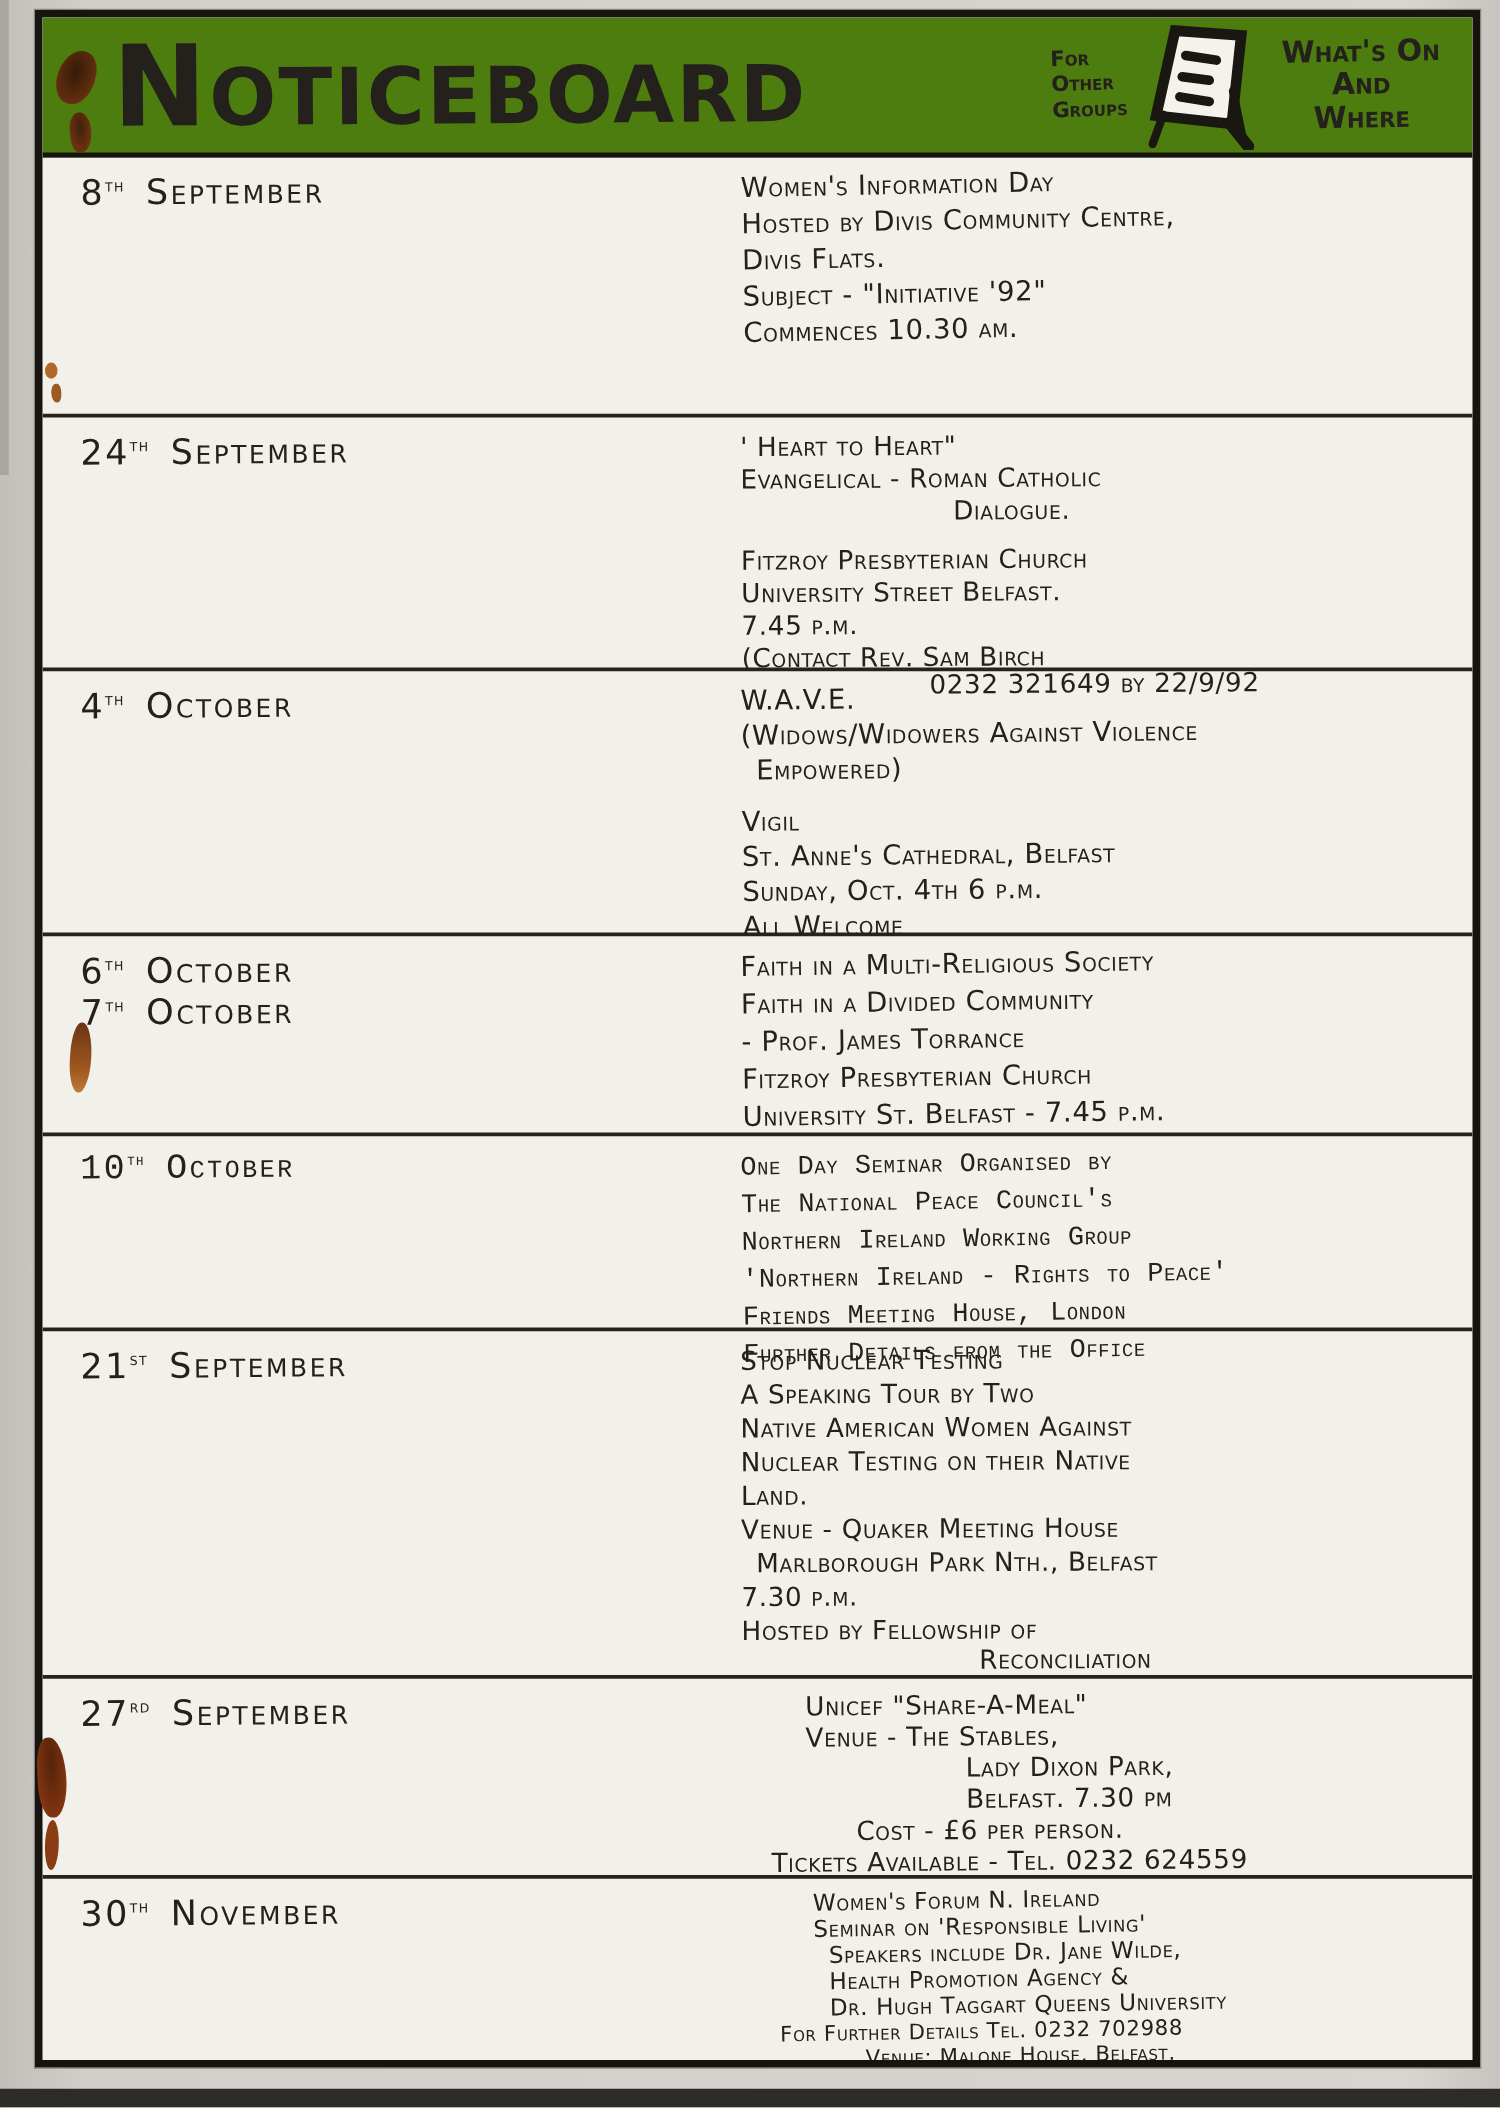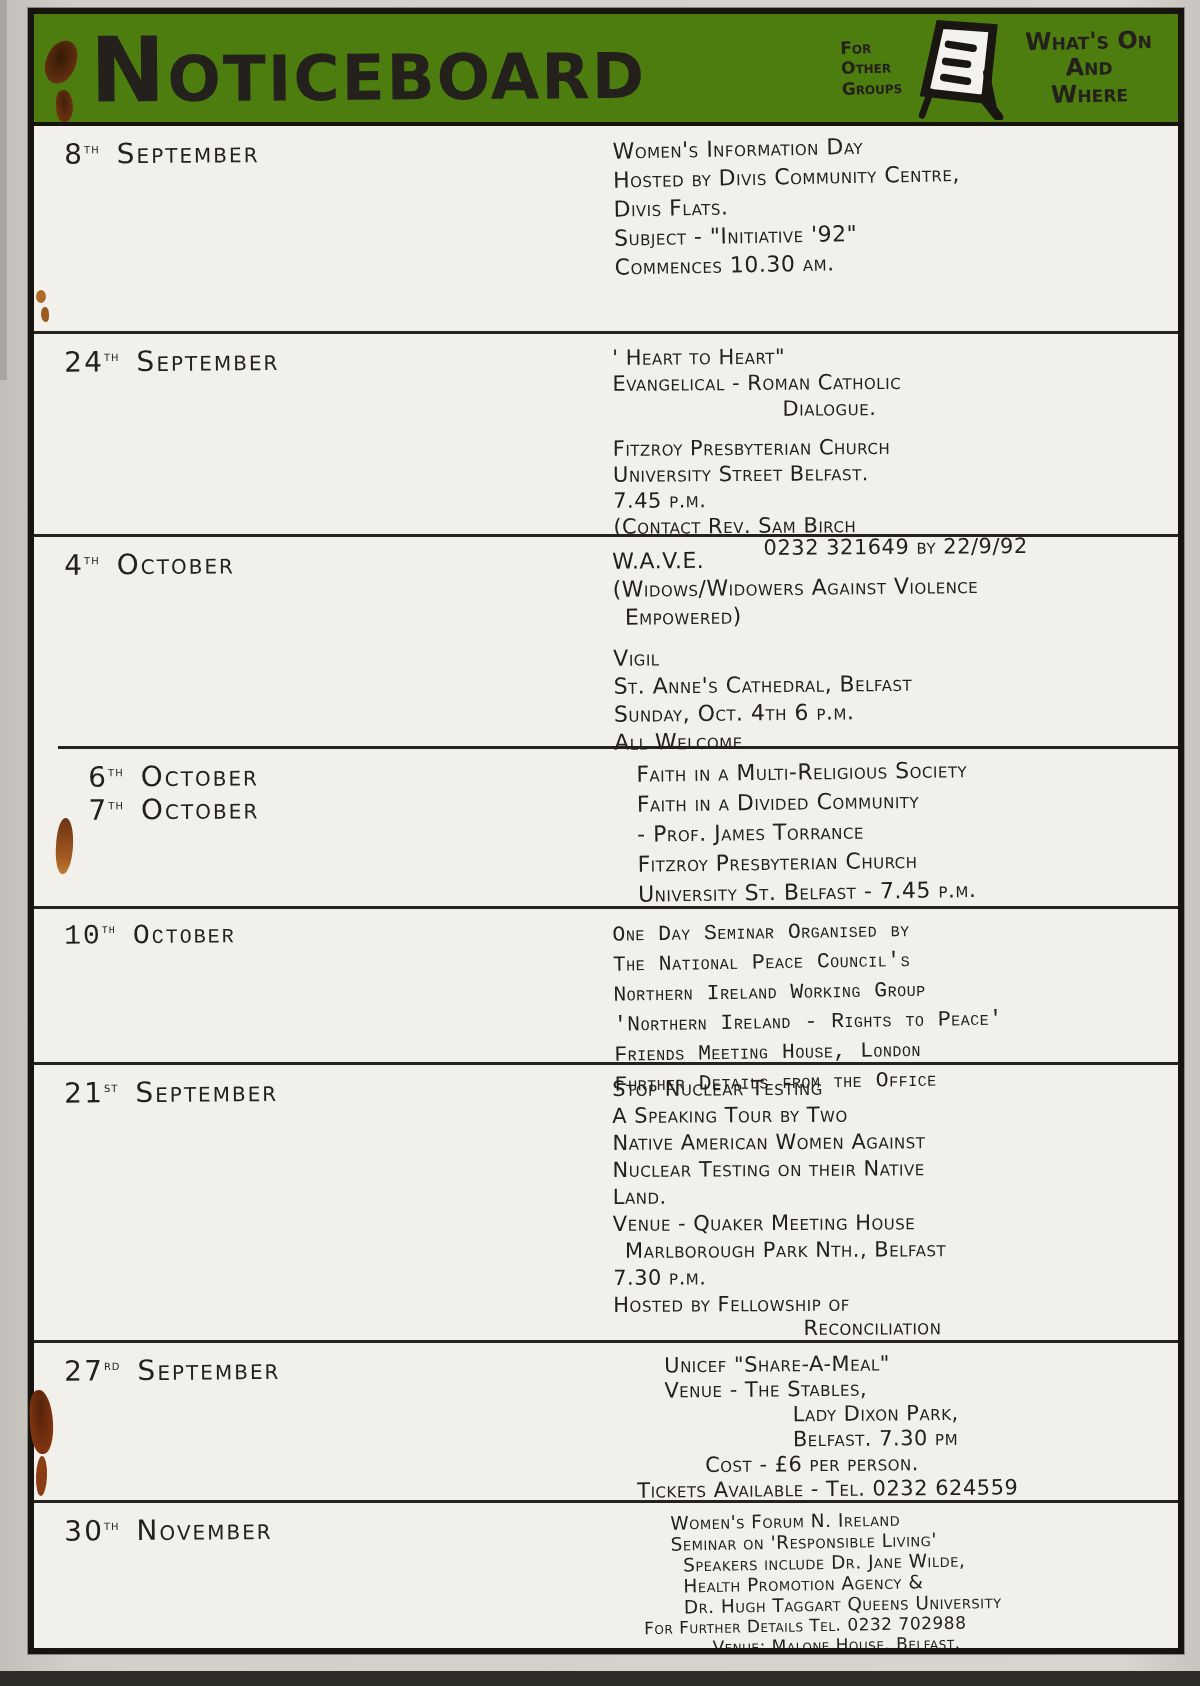--- a/index.html
+++ b/index.html
@@ -29,33 +29,33 @@
   .title {
     flex:1; font-size:90px; font-weight:bold; letter-spacing:2px; line-height:1;
     transform:rotate(-0.4deg); white-space:nowrap;
   }
   .header-right { display:flex; align-items:center; gap:8px; padding-right:4px; }
   .tag-left  { font-size:17px; font-weight:bold; line-height:1.2; text-align:left; transform:rotate(-2deg); }
   .tag-right { font-size:24px; font-weight:bold; line-height:1.1; text-align:center; transform:rotate(-1deg); width:150px; }
   .sign-icon { width:96px; height:104px; flex:0 0 auto; }
 
   
-  .row { display:flex;gap:20px; }
+  .row { display:flex; }
   .row + .row { border-top:3px solid #26231e; }
   .date-cell { width:540px; padding:12px 0 0 30px; font-size:28px; letter-spacing:2px; transform:rotate(-0.5deg); transform-origin:left top; }
   .date-line { white-space:nowrap; }
   .date-line sup { font-size:0.52em; letter-spacing:1px; }
   .date-line .month { margin-left:17px; }
   .details { flex:1; padding:11px 6px 0 18px; font-size:22px; letter-spacing:0.5px; transform-origin:left top; }
   .line { white-space:nowrap; }
 
   .r0 { height:160px; } .r0 .line { line-height:29px; } .r0 .details { transform:rotate(-1.1deg); }
   .r1 { height:203px;margin-top:45px; } .r1 .line { line-height:26px; font-size:21px; } .r1 .details { transform:rotate(-0.4deg); }
   .r2 { height:212px; } .r2 .line { line-height:28px; } .r2 .details { transform:rotate(-0.6deg); }
-  .r3 { height:160px;margin-left:24px; } .r3 .line { line-height:30px; } .r3 .details { transform:rotate(-0.8deg); }
+  .r3 { height:160px; } .r3 .line { line-height:30px; } .r3 .details { transform:rotate(-0.8deg); }
   .r4 { height:156px;font-family:Liberation Mono, monospace; } .r4 .line { line-height:30px; font-size:21.5px; } .r4 .details { transform:rotate(-0.9deg); }
   .r5 { height:278px; } .r5 .line { line-height:27px; font-size:21px; } .r5 .details { transform:rotate(-0.3deg); }
   .r6 { height:160px; } .r6 .line { line-height:25px; font-size:21px; } .r6 .details { padding-left:70px; transform:rotate(-0.5deg); }
   .r7 { height:157px; } .r7 .line { line-height:21px; font-size:18.5px; } .r7 .details { padding-left:76px; transform:rotate(-1deg); }
 
   
   .ind-xs { margin-left:12px; }
   .ind-sm { margin-left:40px; }
   .ind-lg { margin-left:128px; }
   .ind-xl { margin-left:170px; }

